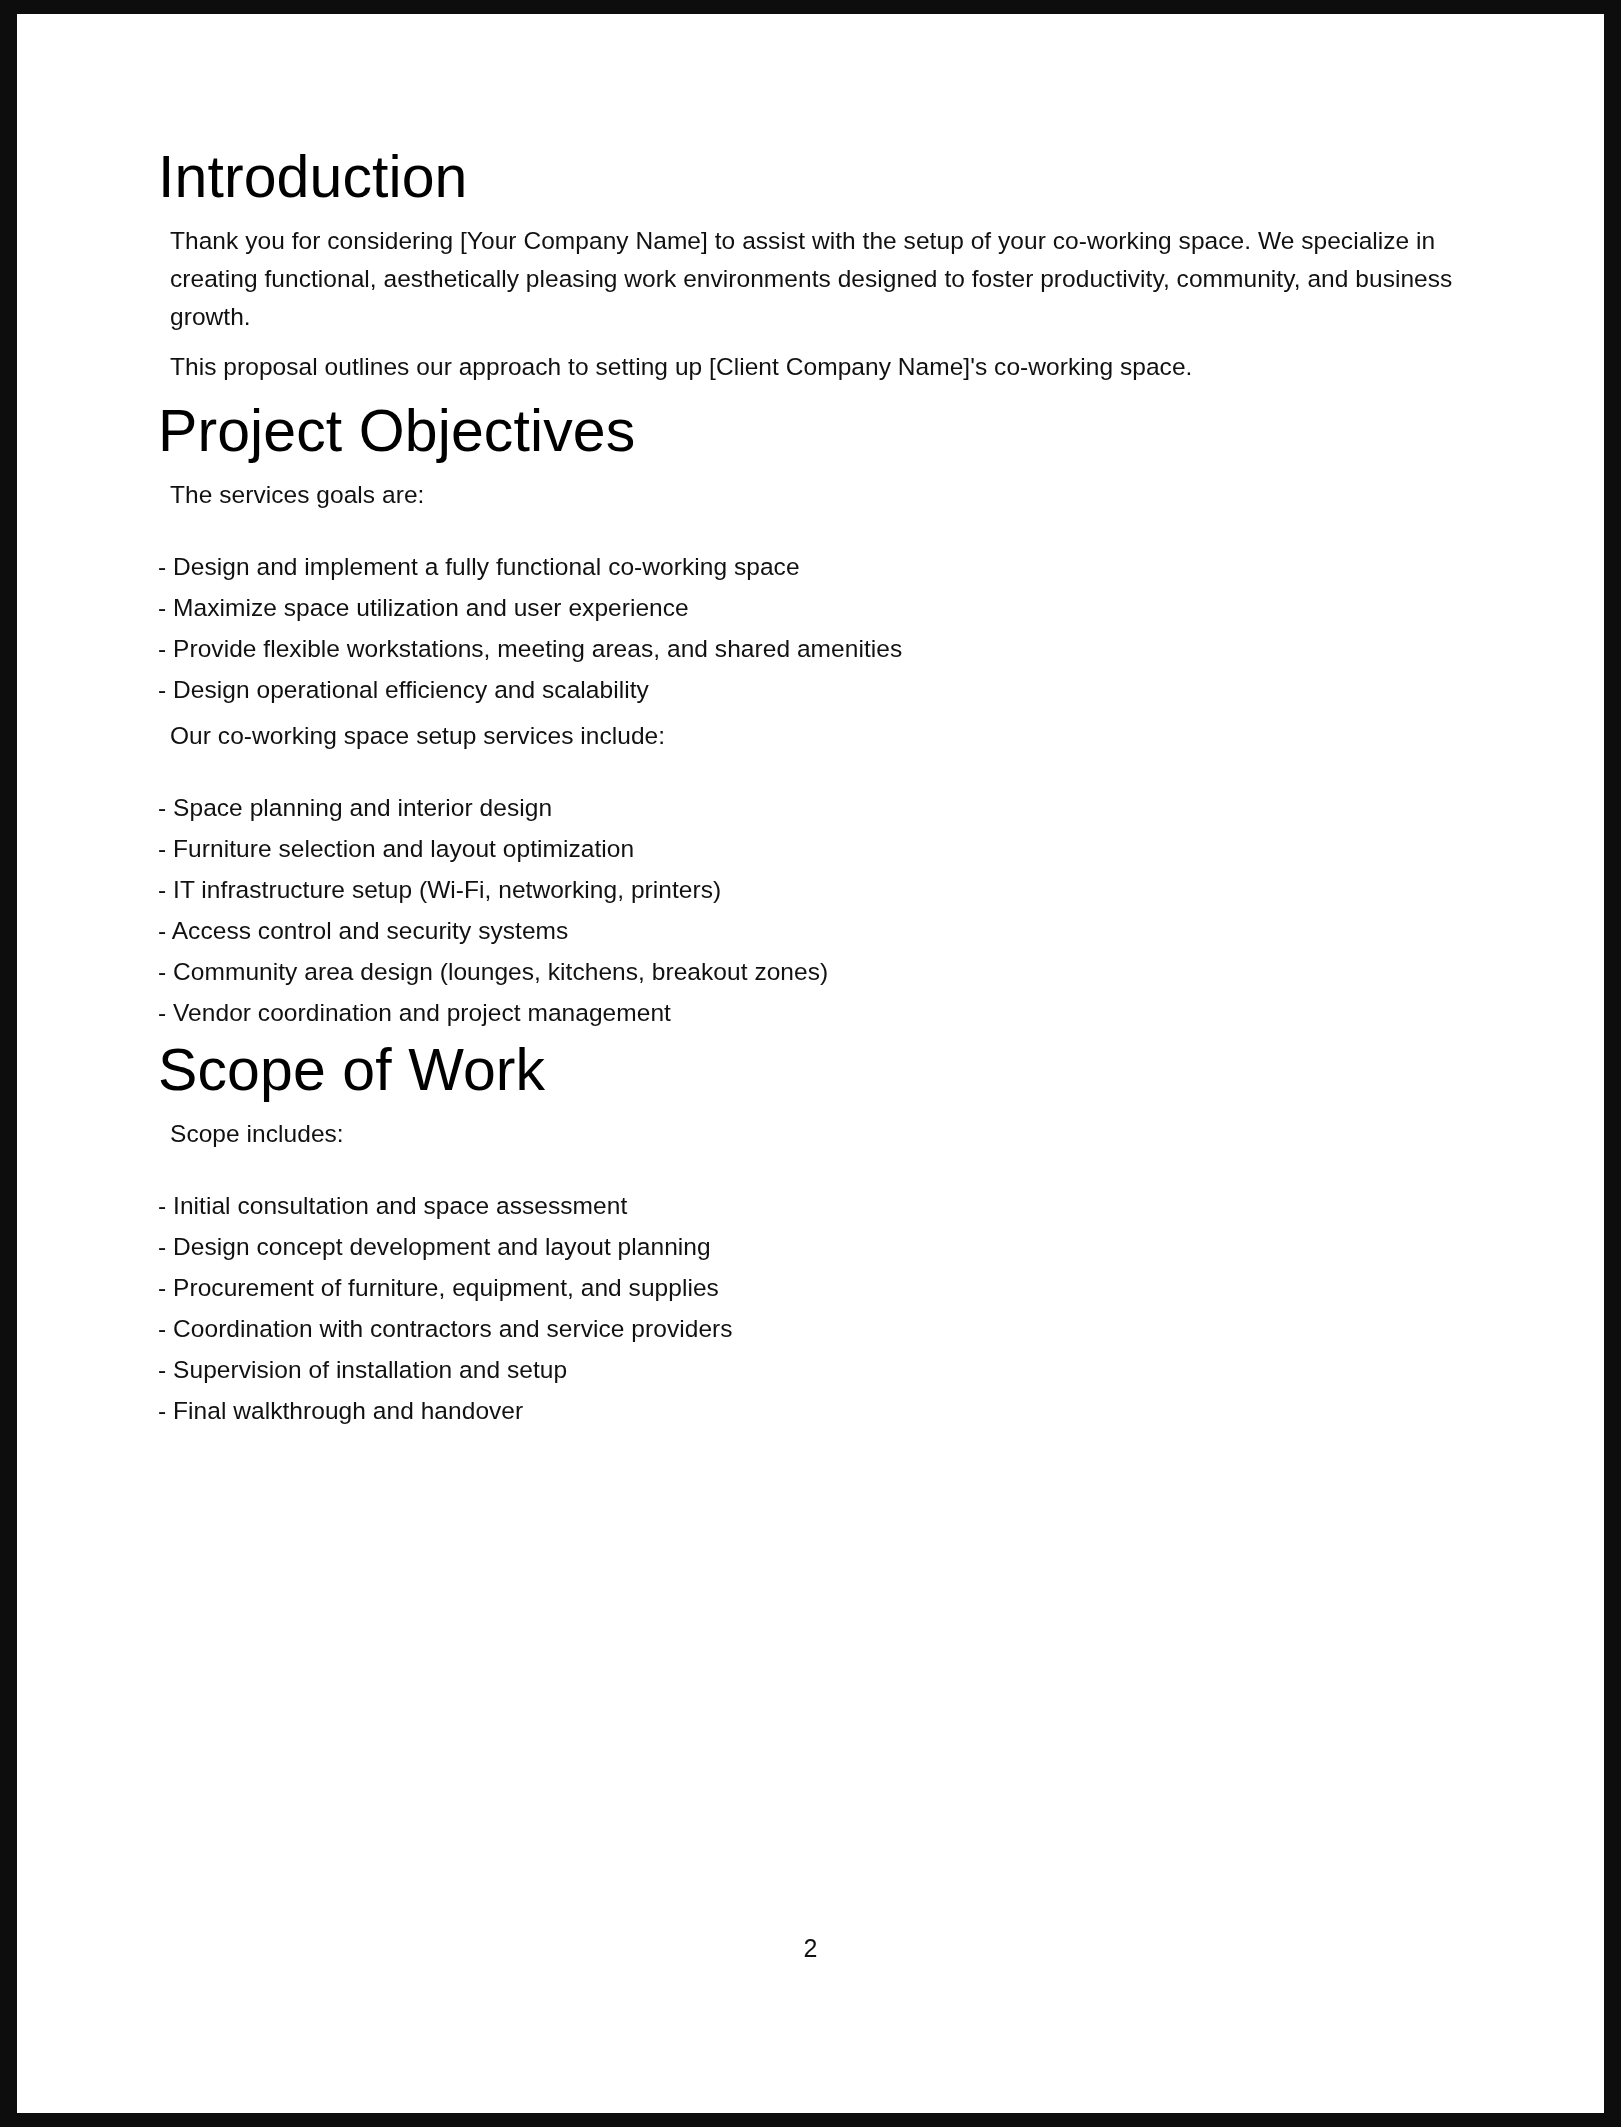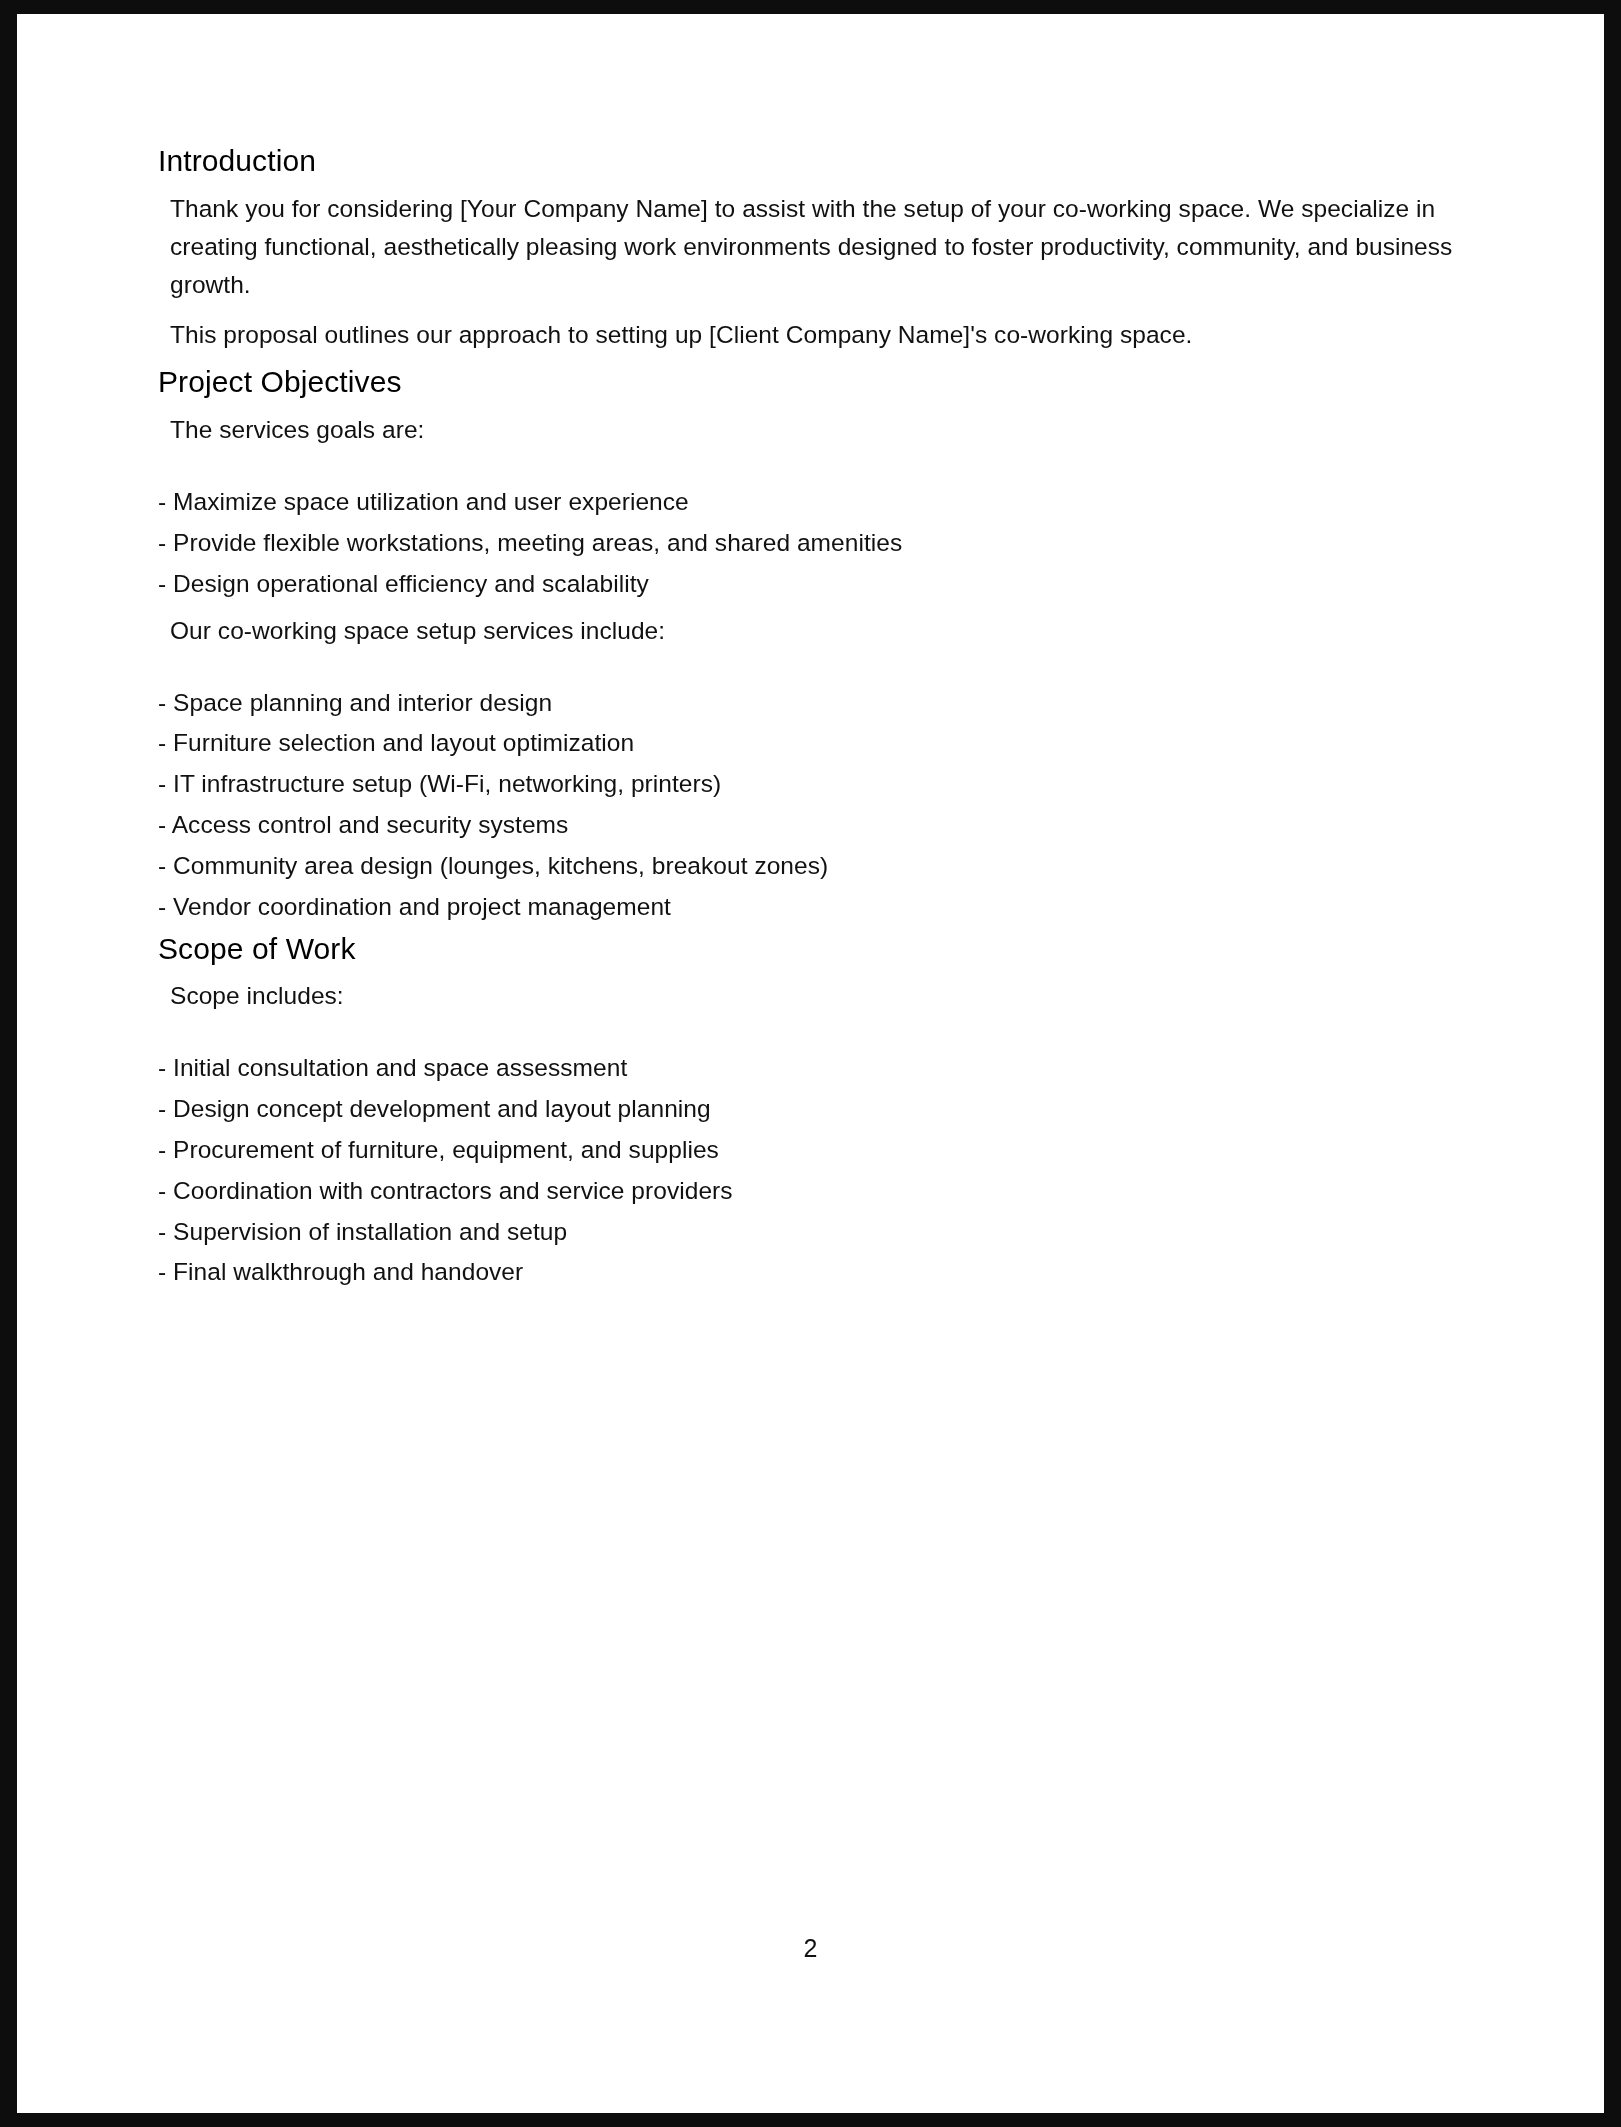--- a/index.html
+++ b/index.html
@@ -36,21 +36,21 @@
   }
 
   .doc-body {
     position: absolute;
     left: 141px;
     top: 130px;
     width: 1300px;
   }
 
   h1.section-heading {
-    font-size: 30px;
+    font-size: 59px;
     font-weight: 400;
     line-height: 1.12;
     color: #000000;
     margin: 0;
     letter-spacing: 0.1px;
   }
 
   .heading-block-first {
     margin-top: 0;
   }
@@ -117,20 +117,21 @@
       <section>
         <h1 class="section-heading heading-block-first">Introduction</h1>
         <p class="body-text intro-paragraph">Thank you for considering [Your Company Name] to assist with the setup of your co-working space. We specialize in creating functional, aesthetically pleasing work environments designed to foster productivity, community, and business growth.</p>
         <p class="body-text follow-paragraph">This proposal outlines our approach to setting up [Client Company Name]'s co-working space.</p>
       </section>
 
       <section>
         <h1 class="section-heading heading-block">Project Objectives</h1>
         <p class="body-text lead-in">The services goals are:</p>
         <ul class="dash-list">
+          <li>- Design and implement a fully functional co-working space</li>
           <li>- Maximize space utilization and user experience</li>
           <li>- Provide flexible workstations, meeting areas, and shared amenities</li>
           <li>- Design operational efficiency and scalability</li>
         </ul>
       </section>
 
       <section>
         <p class="body-text lead-in">Our co-working space setup services include:</p>
         <ul class="dash-list">
           <li>- Space planning and interior design</li>

